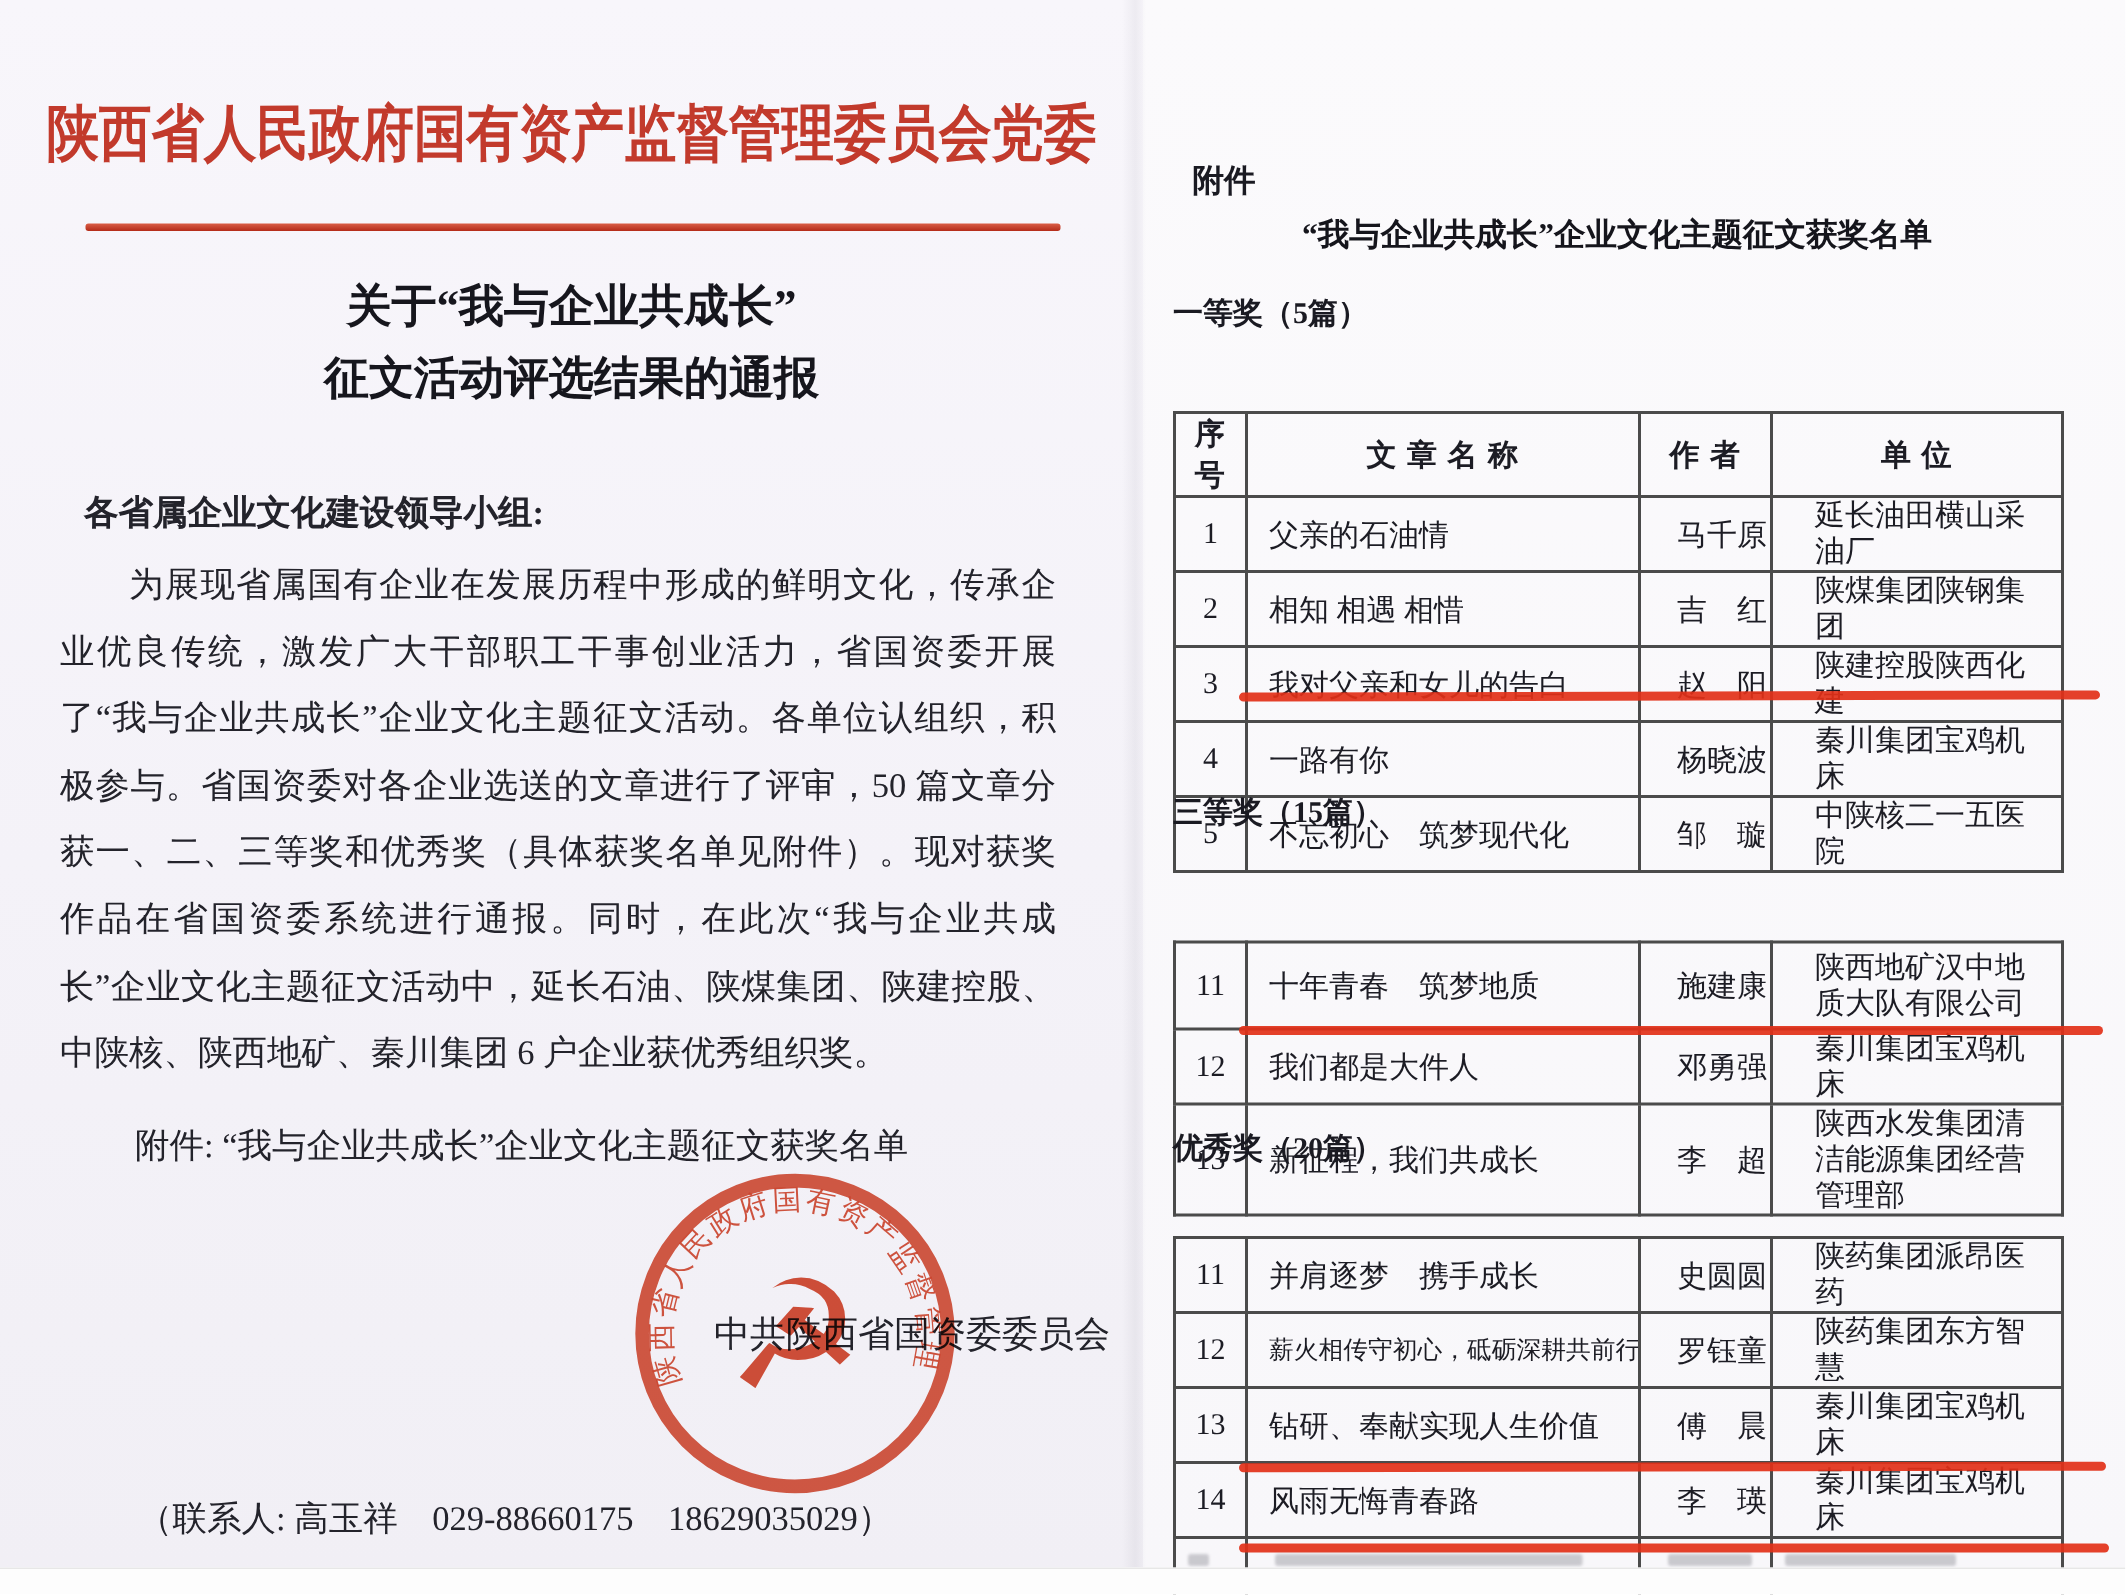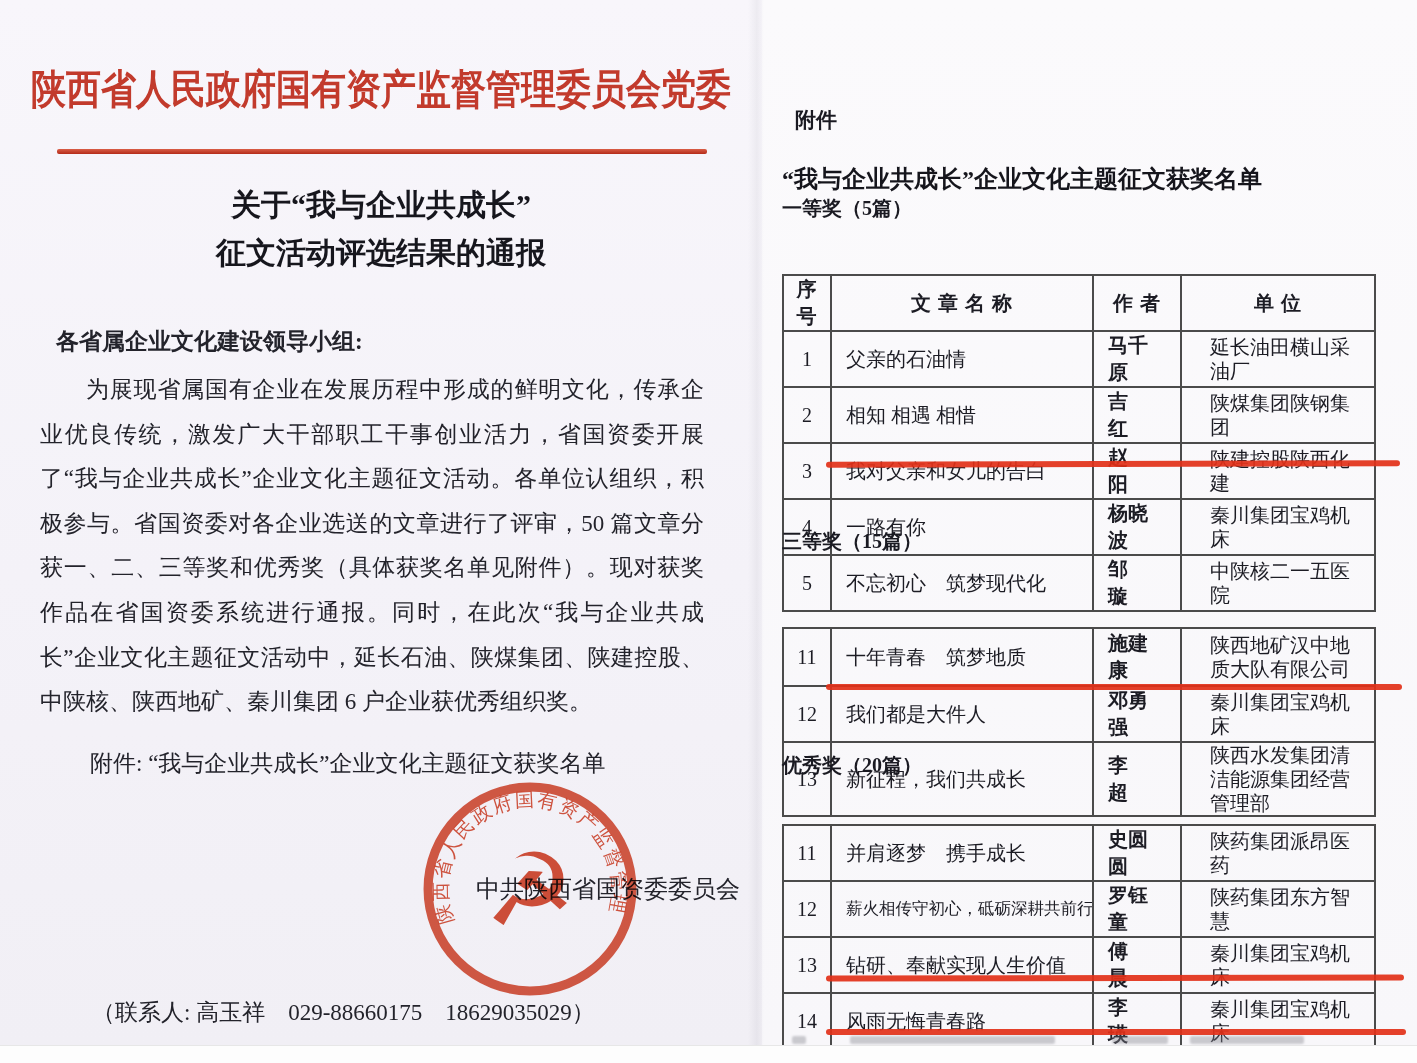--- a/index.html
+++ b/index.html
@@ -23,35 +23,35 @@
   .body-para{position:absolute;top:368px;left:40px;width:664px;font-size:23px;line-height:44.6px;
              text-align:justify;text-indent:2em;}
   .attachment-line{position:absolute;top:748px;left:90px;font-size:23px;}
   .signer{position:absolute;top:873px;left:300px;width:440px;text-align:right;font-size:24px;}
   .date-line{position:absolute;top:921px;left:300px;width:440px;text-align:center;font-size:23px;letter-spacing:1px;}
   .contact-line{position:absolute;top:997px;left:92px;font-size:23px;}
   .seal{position:absolute;left:419px;top:778px;width:222px;height:222px;mix-blend-mode:multiply;opacity:.93;}
 
   
   .att-label{position:absolute;top:106px;left:33px;font-size:21px;font-weight:bold;color:#1a1a22;}
-  .att-title{position:absolute;top:142px;left:20px;width:592px;font-size:24px;
-             font-weight:bold;color:#15151c;white-space:nowrap;margin-top:21px;}
+  .att-title{position:absolute;top:142px;left:20px;width:592px;text-align:center;font-size:21px;
+             font-weight:bold;color:#15151c;white-space:nowrap;}
   .sec-heading{position:absolute;left:20px;width:592px;text-align:left;font-size:20px;font-weight:bold;color:#1a1a22;}
   .h-first{top:195px}.h-third{top:528px}.h-exc{top:752px}
 
   table.awards{position:absolute;left:20px;width:592px;border-collapse:collapse;table-layout:fixed;
                font-size:20px;color:#1c1c24;margin-top:44px;}
   .t1{top:230px}.t2{top:583px}.t3{top:780px}
   .awards th,.awards td{border:2px solid #4b4b4b;padding:0 8px;overflow:hidden;}
   .awards th{font-weight:bold;text-align:center;height:44px;letter-spacing:1px;}
   .col-no{width:48px}.col-title{width:262px}.col-author{width:88px}.col-unit{width:194px}
   td.no{text-align:center;}
   td.title{text-align:left;padding-left:14px;white-space:nowrap;}
   td.title.tight{font-size:16.5px;text-align:center;}
-  td.author{text-align:left;padding:0 14px;font-weight:bold;}
+  td.author{text-align:right;padding:0 2px;}
   td.unit{text-align:left;padding-left:28px;line-height:24px;}
   .t1 tbody tr{height:48px;}
   .t2 tr.r1{height:58px}.t2 tr.r2{height:48px}.t2 tr.r3{height:60px}
   .t3 tbody tr{height:50px;}
 
   .redline{position:absolute;height:6px;background:#e23018;border-radius:3px;opacity:.92;}
   .u1{top:461px;left:64px;width:574px;transform:rotate(-.15deg);}
   .u2{top:684px;left:64px;width:576px;}
   .u3{top:975px;left:64px;width:578px;transform:rotate(-.1deg);}
   .u4{top:1029px;left:64px;width:580px;}

